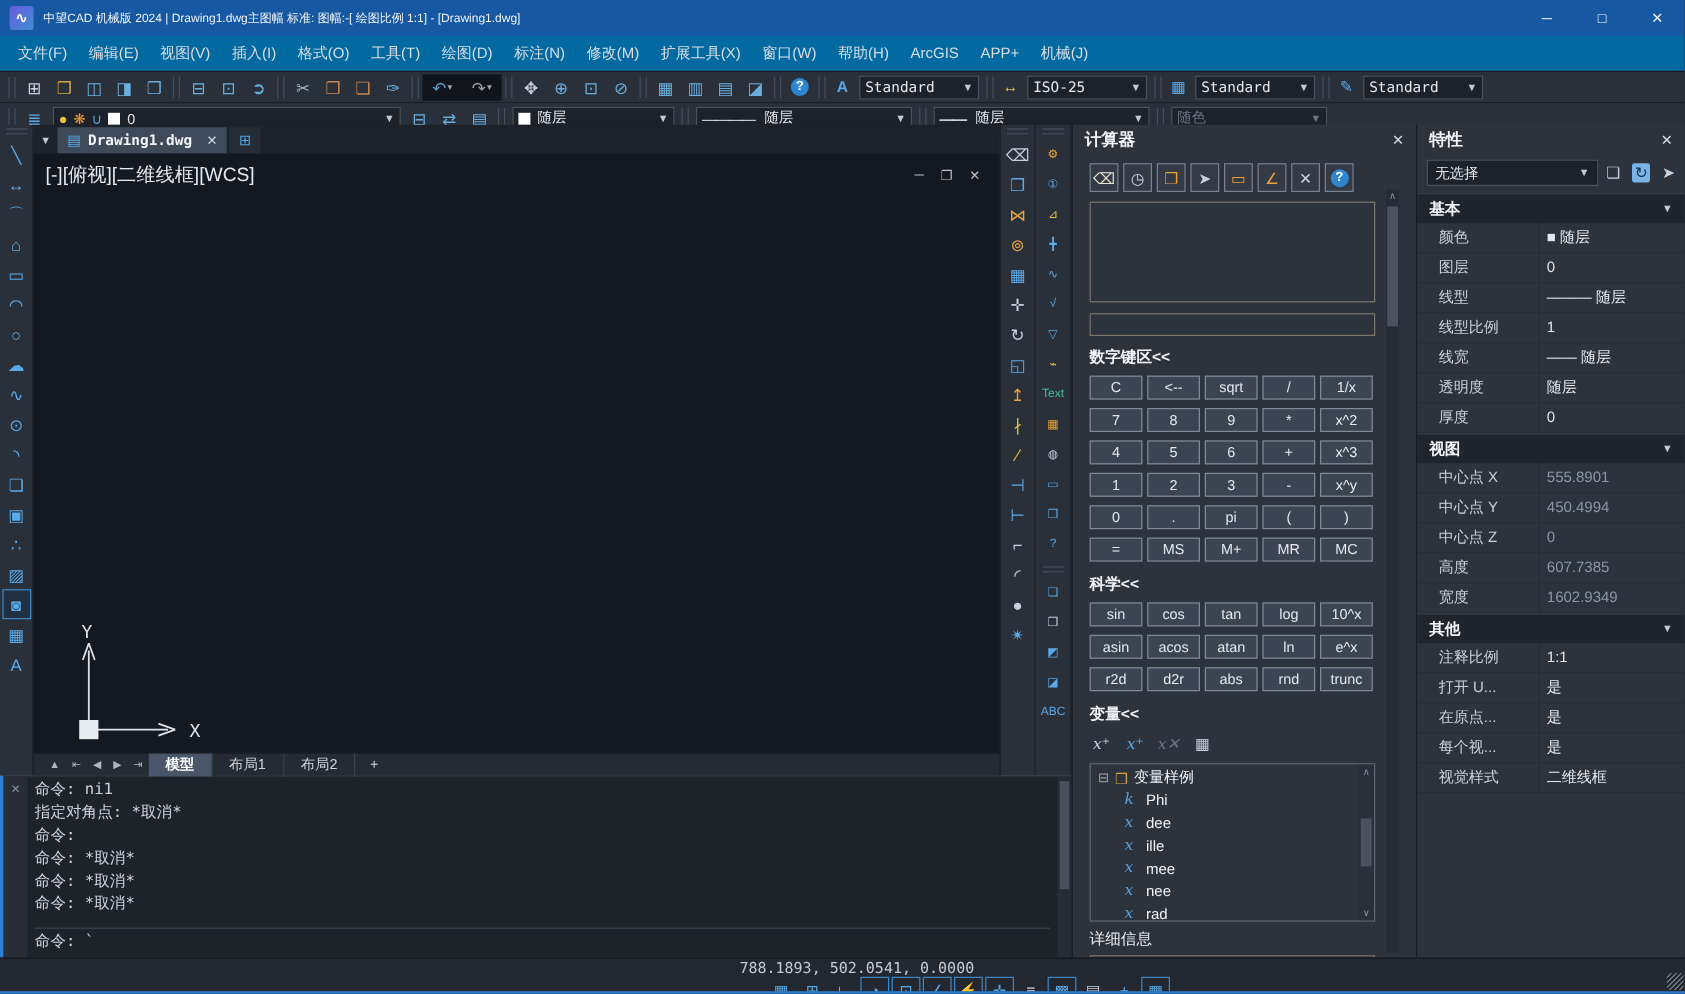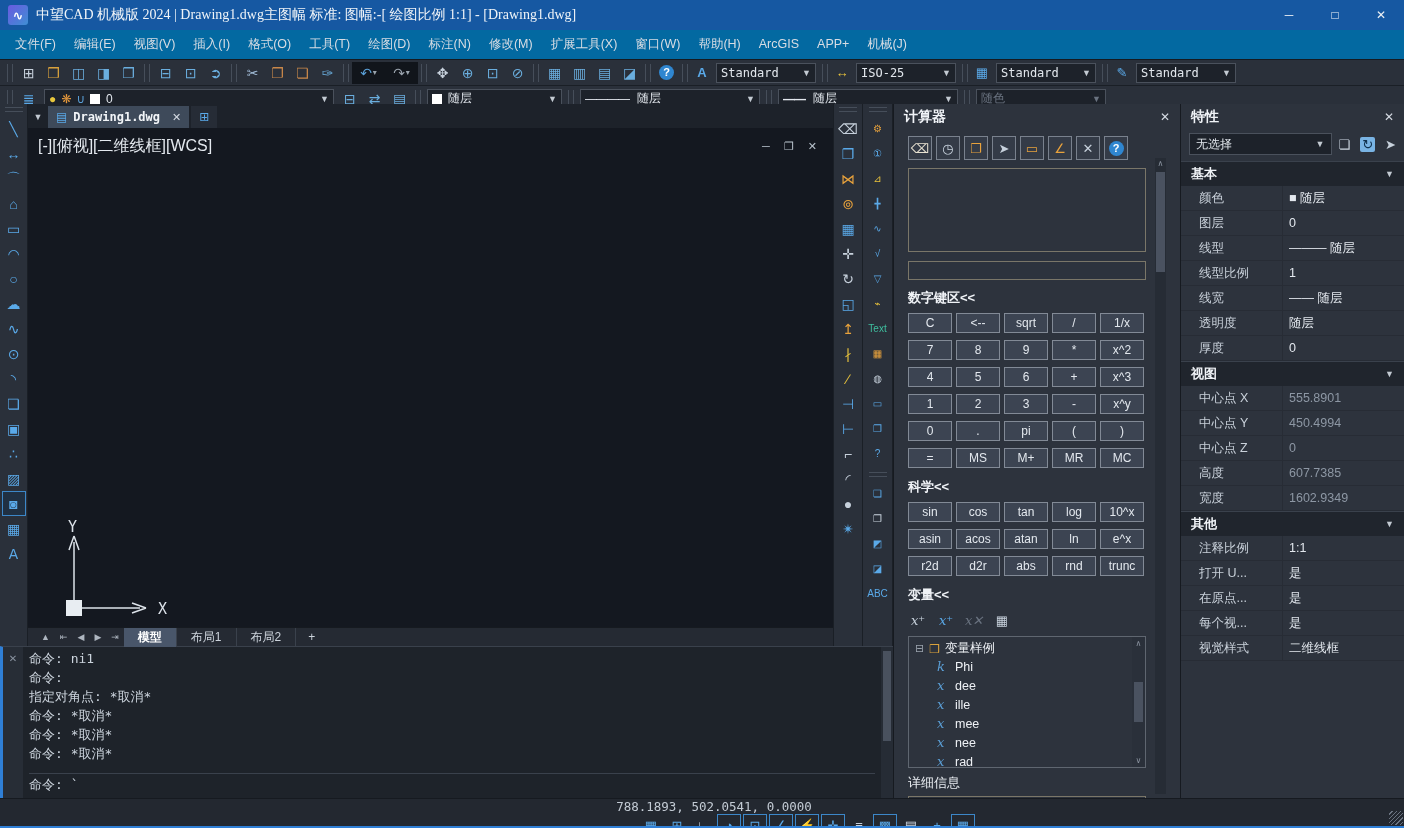--- a/index.html
+++ b/index.html
@@ -6,21 +6,21 @@
   html,body { width:1404px; height:828px; }
   body {
     font-family:"Liberation Sans","DejaVu Sans",sans-serif;
     background:#262b33; color:#d6dce4; font-size:12px; overflow:hidden; position:relative;
     border-bottom:2px solid #2f7fd6;
   }
   
   .titlebar { height:30px; background:#1658a2; display:flex; align-items:center; padding:0 0 0 8px; }
   .app-logo { width:20px; height:20px; border-radius:3px; background:linear-gradient(135deg,#6a5ae0,#3f8fd4);
     color:#fff; font-weight:bold; display:flex; align-items:center; justify-content:center; font-size:13px; margin-right:8px;}
-  .title-text { color:#f0f4f8; font-size:14px; flex:1; white-space:nowrap; overflow:hidden;font-family:Liberation Serif, serif; }
+  .title-text { color:#f0f4f8; font-size:10px; flex:1; white-space:nowrap; overflow:hidden; }
   .win-btns { display:flex; height:30px; }
   .win-btn { width:46px; display:flex; align-items:center; justify-content:center; color:#eef2f6; font-size:12px; }
   
   .menubar { height:30px; background:#0369a1; display:flex; align-items:center; padding-left:6px; border-bottom:1px solid #161a20;}
   .menu-item { padding:0 9px; color:#d8dde4; font-size:12.5px; line-height:21px; white-space:nowrap; }
   
   .toolbar { height:26px; background:#2a303a; display:flex; align-items:center; border-bottom:1px solid #1a1f26; padding-left:4px; }
   .tb-grip { width:6px; height:18px; border-left:1px solid #464e5a; border-right:1px solid #464e5a; margin:0 3px; }
   .tb-group { display:flex; align-items:center; }
   .tb-btn { width:25px; height:22px; background:none; border:none; display:flex; align-items:center; justify-content:center; cursor:pointer; }
@@ -576,22 +576,22 @@
     </div>
 
     <div class="cmd-panel">
       <div class="cmd-gutter">
         <span>✕</span>
       </div>
       <div class="cmd-body">
         <div>
 
         <div class="cmd-line">命令: ni1</div>
+            <div class="cmd-line">指定对角点: *取消*</div>
             <div class="cmd-line">命令:</div>
-            <div class="cmd-line">指定对角点: *取消*</div>
             <div class="cmd-line">命令: *取消*</div>
             <div class="cmd-line">命令: *取消*</div>
             <div class="cmd-line">命令: *取消*</div>
           </div>
         <div class="cmd-divider"></div>
         <div class="cmd-prompt">命令: `</div>
       </div>
       <div class="cmd-scroll">
           <div class="thumb"></div>
         </div>

